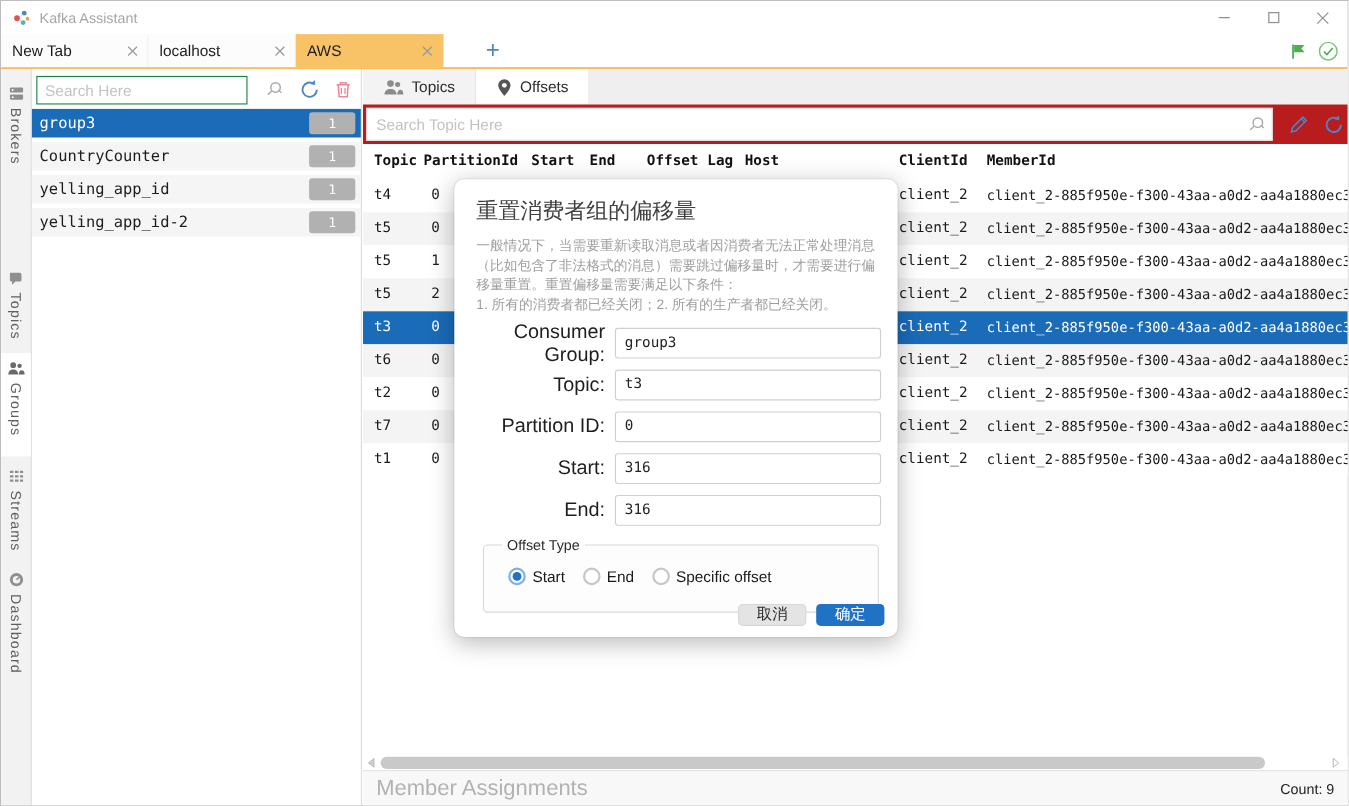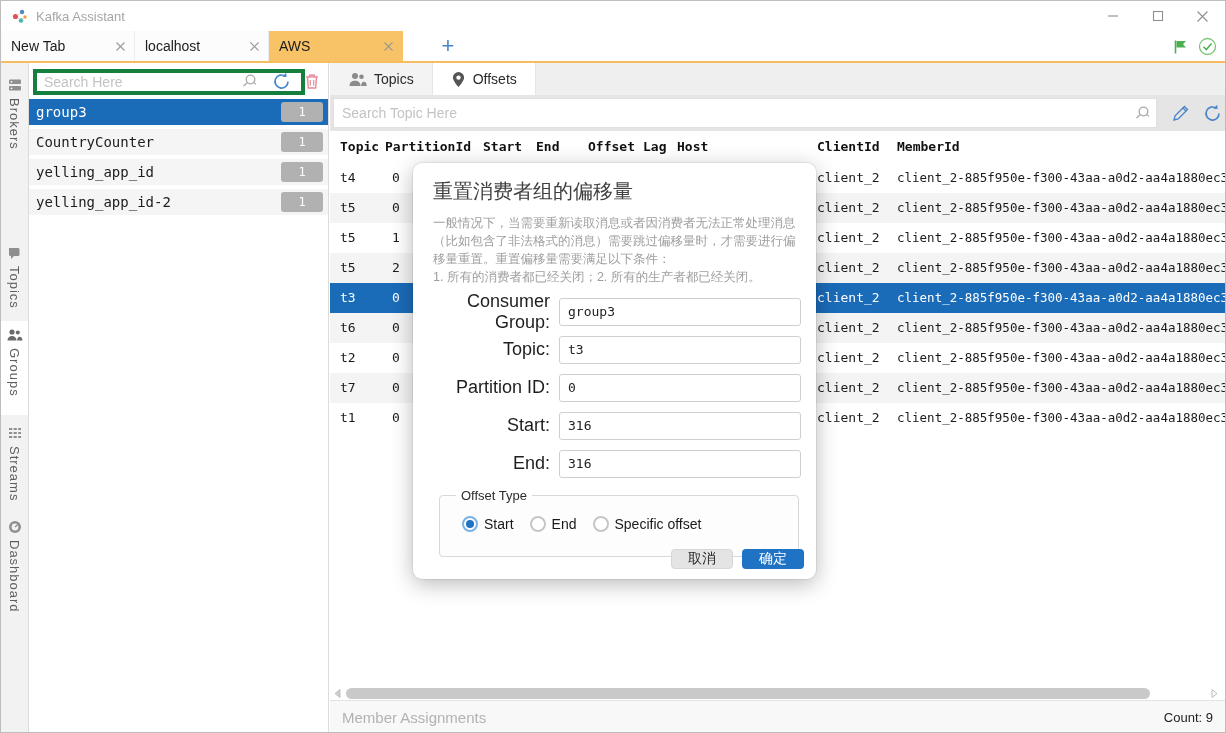--- a/index.html
+++ b/index.html
@@ -37,21 +37,21 @@
     border-right:1px solid #dcdcdc; }
   .act-item { position:absolute; left:0; width:27px; display:flex; flex-direction:column;
     align-items:center; gap:5px; padding:6px 0; }
   .act-item.active { background:#ffffff; }
   .act-label { writing-mode:vertical-rl; font-size:13px; color:#5f5f5f; letter-spacing:1px; }
 
   
   .groups-panel { position:absolute; left:28px; top:0; width:300px; height:100%; background:#fff;
     border-right:1px solid #dcdcdc; }
   .gp-toolbar { position:absolute; left:0; top:4px; width:100%; height:30px; }
-  .gp-search { position:absolute; left:4px; top:2px; width:272px; height:26px; border:4px solid #15803d;
+  .gp-search { position:absolute; left:4px; top:2px; width:192px; height:26px; border:1px solid #15803d;
     padding:0 26px 0 7px; font-size:14px; color:#333; outline:none; }
   .gp-search::placeholder { color:#c3c3c3; }
   .gp-search-icon { position:absolute; left:212px; top:6px; }
   .gp-refresh { position:absolute; left:242px; top:4px; }
   .gp-trash { position:absolute; left:274px; top:5px; }
   .gp-list { position:absolute; left:0; top:36px; width:100%; }
   .group-item { position:relative; height:26px; margin-bottom:4px; background:#f5f5f5;
     display:flex; align-items:center; font-family:"DejaVu Sans Mono", monospace;
     font-size:14px; color:#1c1c1c; padding-left:7px; }
   .group-item.selected { background:#1a6bb8; color:#fff; }
@@ -59,21 +59,21 @@
     color:#fff; border-radius:3px; font-size:12px; line-height:20px; text-align:center;
     font-family:"DejaVu Sans Mono", monospace; }
 
   
   .main { position:absolute; left:329px; top:0; width:897px; height:100%; background:#fff; }
   .main-tabs { position:absolute; left:0; top:0; width:100%; height:32px; background:#efefef; display:flex; }
   .main-tab { height:32px; display:flex; align-items:center; gap:7px; padding:0 18px;
     font-size:14px; color:#2b2b2b; background:#f3f3f3; border-right:1px solid #e4e4e4; }
   .main-tab.active { background:#ffffff; }
 
-  .topic-toolbar { position:absolute; left:0; top:32px; width:100%; height:36px; background:#e5e5e5; }
+  .topic-toolbar { position:absolute; left:0; top:32px; width:100%; height:36px; background:#b91c1c; }
   .topic-search { position:absolute; left:3px; top:3px; width:824px; height:30px; border:1px solid #e0e0e0;
     padding:0 30px 0 8px; font-size:14px; color:#333; outline:none; }
   .topic-search::placeholder { color:#c3c3c3; }
   .topic-search-icon { position:absolute; left:804px; top:10px; }
   .topic-edit { position:absolute; left:841px; top:8px; }
   .topic-refresh { position:absolute; left:872px; top:8px; }
 
   .thead { position:absolute; left:0; top:68px; width:100%; height:32px; background:#fff; }
   .th { position:absolute; top:0; height:32px; line-height:32px; font-family:"DejaVu Sans Mono", monospace;
     font-weight:bold; font-size:13px; color:#111; white-space:nowrap; }
@@ -91,21 +91,21 @@
 
   .hscroll { position:absolute; left:0; bottom:34px; width:100%; height:13px; background:#fff; }
   .hs-arrow { position:absolute; top:1px; }
   .hs-left { left:2px; }
   .hs-right { left:879px; }
   .hs-thumb { position:absolute; left:16px; top:1px; width:804px; height:11px; background:#c9c9c9;
     border-radius:6px; }
 
   .main-footer { position:absolute; left:0; bottom:0; width:100%; height:34px; background:#f8f8f8;
     border-top:1px solid #e3e3e3; display:flex; align-items:center; }
-  .mf-label { margin-left:12px; font-size:15px; color:#b2b2b2; }
+  .mf-label { margin-left:12px; font-size:20px; color:#b2b2b2; }
   .mf-count { margin-left:auto; margin-right:14px; font-size:13px; color:#222; }
 
   
   .dialog { position:absolute; left:412px; top:162px; width:403px; height:416px; background:#fff;
     border-radius:9px; box-shadow:0 5px 22px rgba(0,0,0,0.28), 0 0 0 1px rgba(0,0,0,0.06);
     z-index:50; padding:15px 15px 12px 20px; }
   .dlg-title { font-size:20px; color:#404040; margin-bottom:9px; }
   .dlg-desc { font-size:12.5px; color:#9e9e9e; line-height:1.45; width:365px; }
   .dlg-cond { font-size:12.5px; color:#9e9e9e; line-height:1.45; }
   .dlg-fields { margin-top:11px; }

